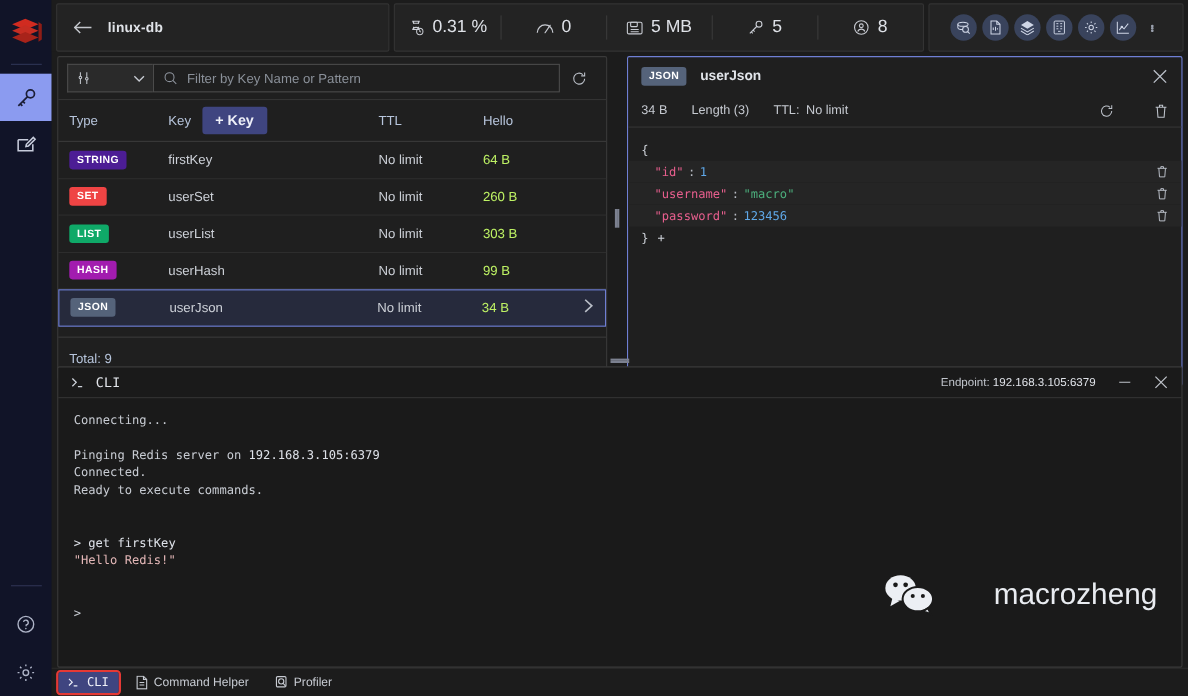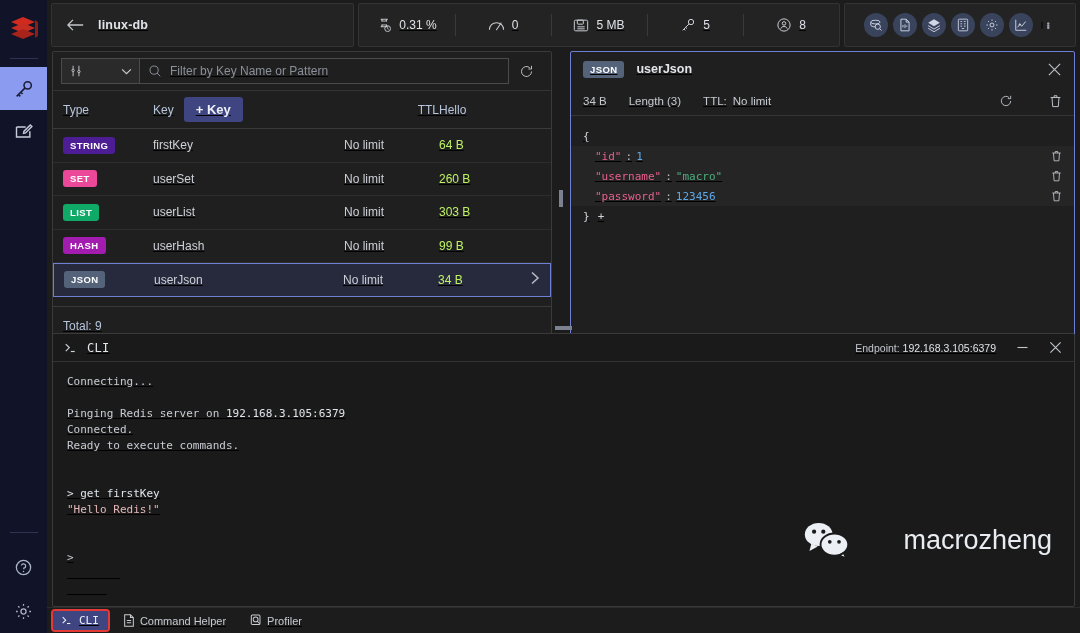--- a/index.html
+++ b/index.html
@@ -2,21 +2,21 @@
 <html><head>
 <meta charset="utf-8">
 <style>
   * { box-sizing: border-box; margin: 0; padding: 0; }
   html, body {
     width: 1080px; height: 633px;
     background: #1a1a1a;
     font-family: "Liberation Sans", sans-serif;
     overflow: hidden;
   }
-  .app { position: relative; width: 1080px; height: 633px; display: flex; background:#1c1c1c;text-decoration:underline; }
+  .app { position: relative; width: 1080px; height: 633px; display: flex; background:#1c1c1c; }
 
   
   .rail {
     width: 47px; height: 633px;
     background: #111428;
     display: flex; flex-direction: column; align-items: center;
     flex: 0 0 47px;
   }
   .rail-logo { margin-top: 12px; margin-bottom: 10px; width: 34px; height: 34px; display:flex; align-items:center; justify-content:center; }
   .rail-div { width: 28px; height: 1px; background: #2e3354; margin: 2px 0 8px; }
@@ -52,21 +52,21 @@
     flex: 1;
     border: 1px solid #333; background:#232323; border-radius: 2px;
     display: flex; align-items: center; justify-content: space-around;
   }
   .stat { display: flex; align-items: center; gap: 7px; color:#cfd3da; font-size:12px; position:relative; flex:1; justify-content:center;}
   .stat + .stat::before {
     content:""; position:absolute; left:0; top:50%; transform:translateY(-50%);
     width:1px; height:22px; background:#3a3a3a;
   }
   .stat .ico { display:flex; align-items:center; color:#c9ccd3; }
-  .stat .val { color: #dfe2e8; font-size:12px; }
+  .stat .val { color: #dfe2e8; font-size:16px; }
 
   .topbar-tools {
     flex: 0 0 232px;
     border: 1px solid #333; background:#232323; border-radius:2px;
     display: flex; align-items: center; justify-content: center; gap: 5px;
   }
   .tool-circle {
     width: 24px; height: 24px; border-radius: 50%;
     background: #39435c; color:#cfd6e6;
     display: flex; align-items: center; justify-content: center;
@@ -104,21 +104,21 @@
   .filter-input input::placeholder { color: #8a9099; }
   .refresh-btn { width: 34px; display:flex; align-items:center; justify-content:center; color:#bcc1c9; }
 
   .tbl-head {
     height: 38px; display: flex; align-items: center;
     padding: 0 10px; border-bottom: 1px solid #3a3a3a;
     color: #b7c5dc; font-size: 12px;
   }
   .col-type { width: 90px; }
   .col-key { flex: 1; display: flex; align-items: center; gap: 10px; }
-  .col-ttl { width: 95px; text-align: right; }
+  .col-ttl { width: 95px; }
   .col-size { width: 74px; }
   .col-chev { width: 28px; }
   .addkey-btn {
     background: #3f4580; color: #eef0f8; border: none;
     font-size: 13px; font-weight: bold; padding: 5px 12px; border-radius: 3px;
     font-family:"Liberation Sans", sans-serif;
   }
 
   .row {
     height: 33.5px; display: flex; align-items: center;
@@ -425,21 +425,21 @@
 
         <div>
           <div class="row">
             <div class="col-type"><span class="badge" style="background:#4c1d95">STRING</span></div>
             <div class="key-name">firstKey</div>
             <div class="ttl">No limit</div>
             <div class="size">64 B</div>
             <div class="chev"></div>
           </div>
           <div class="row">
-            <div class="col-type"><span class="badge" style="background:#ec4899">SET</span></div>
+            <div class="col-type"><span class="badge" style="background:#ef4444">SET</span></div>
             <div class="key-name">userSet</div>
             <div class="ttl">No limit</div>
             <div class="size">260 B</div>
             <div class="chev"></div>
           </div>
           <div class="row">
             <div class="col-type"><span class="badge" style="background:#0fa968">LIST</span></div>
             <div class="key-name">userList</div>
             <div class="ttl">No limit</div>
             <div class="size">303 B</div>

